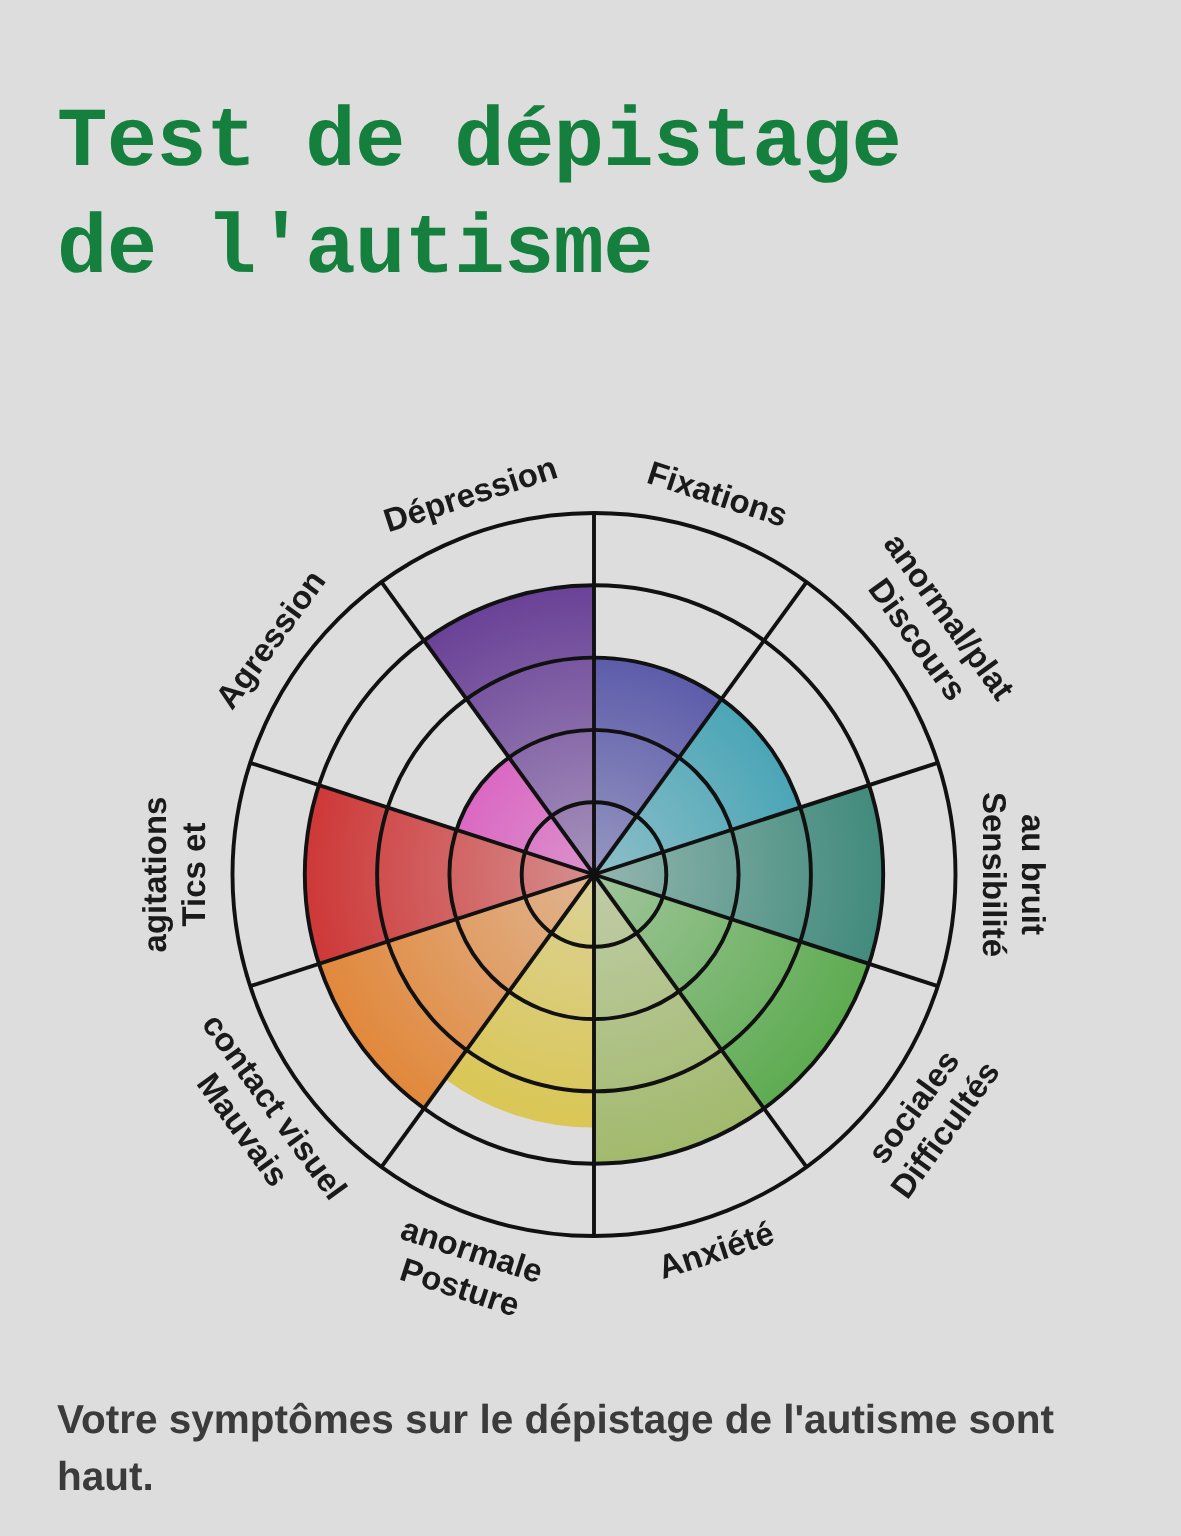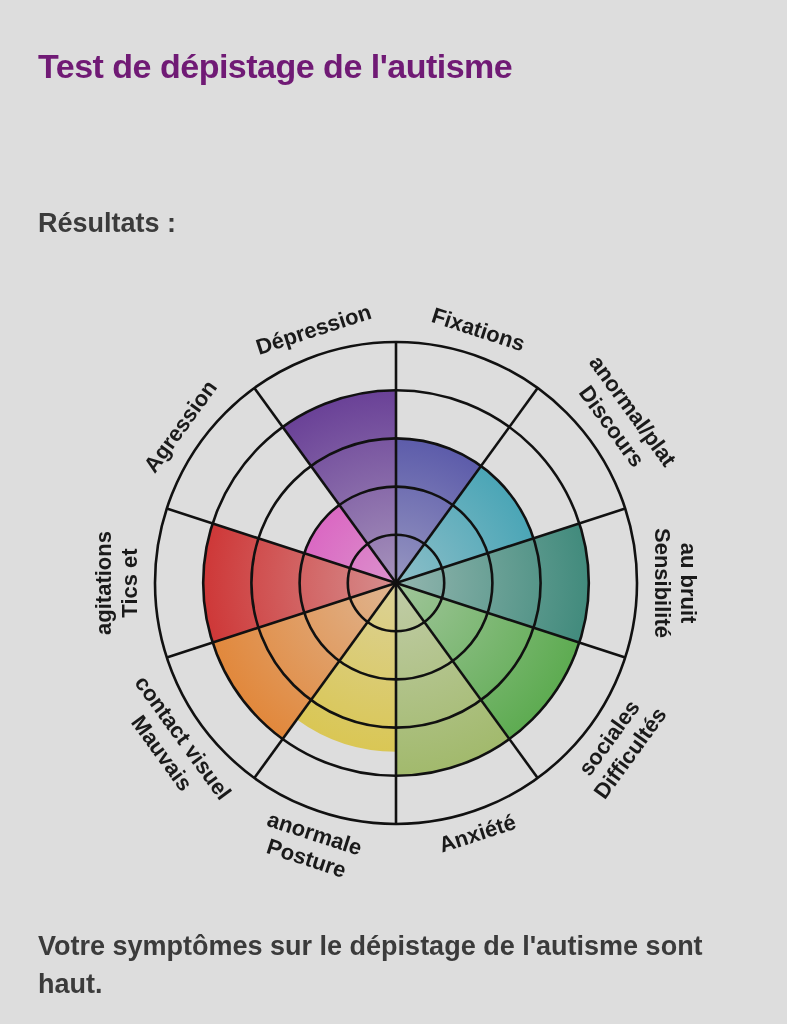--- a/index.html
+++ b/index.html
@@ -12,25 +12,26 @@
   #page {
     position: relative;
     width: 787px; height: 1024px;
     background: #dddddd;
     overflow: hidden;
   }
   .page-title {
     position: absolute;
     left: 38px; top: 22px;
     width: 600px;
-    font-size: 34px;
+    font-size: 56px;
     font-weight: bold;
     line-height: 1.28;
-    color: #701a75;
+    color: #15803d;
     letter-spacing: -0.5px;
+    font-family: Liberation Mono, monospace;
   }
   .results-label {
     position: absolute;
     left: 38px; top: 208px;
     font-size: 27px;
     font-weight: bold;
     color: #3b3b3b;
   }
   .chart-wrap {
     position: absolute;
@@ -56,21 +57,20 @@
     fill: #1a1a1a;
   }
 </style>
 </head>
 <body>
 
 <div id="page">
 
   <h1 class="page-title">Test de dépistage de l'autisme</h1>
 
-  <div class="results-label">Résultats :</div>
 
   <div class="chart-wrap">
     <svg id="chart-svg" width="787" height="610" viewBox="0 0 787 610">
       <defs>
           <radialGradient id="gr0" gradientUnits="userSpaceOnUse" cx="396" cy="303" r="241">
             <stop offset="0%" stop-color="#36359b" stop-opacity="0.42"></stop>
             <stop offset="100%" stop-color="#36359b" stop-opacity="1"></stop>
           </radialGradient>
           <radialGradient id="gr1" gradientUnits="userSpaceOnUse" cx="396" cy="303" r="241">
             <stop offset="0%" stop-color="#1f95ab" stop-opacity="0.42"></stop>

